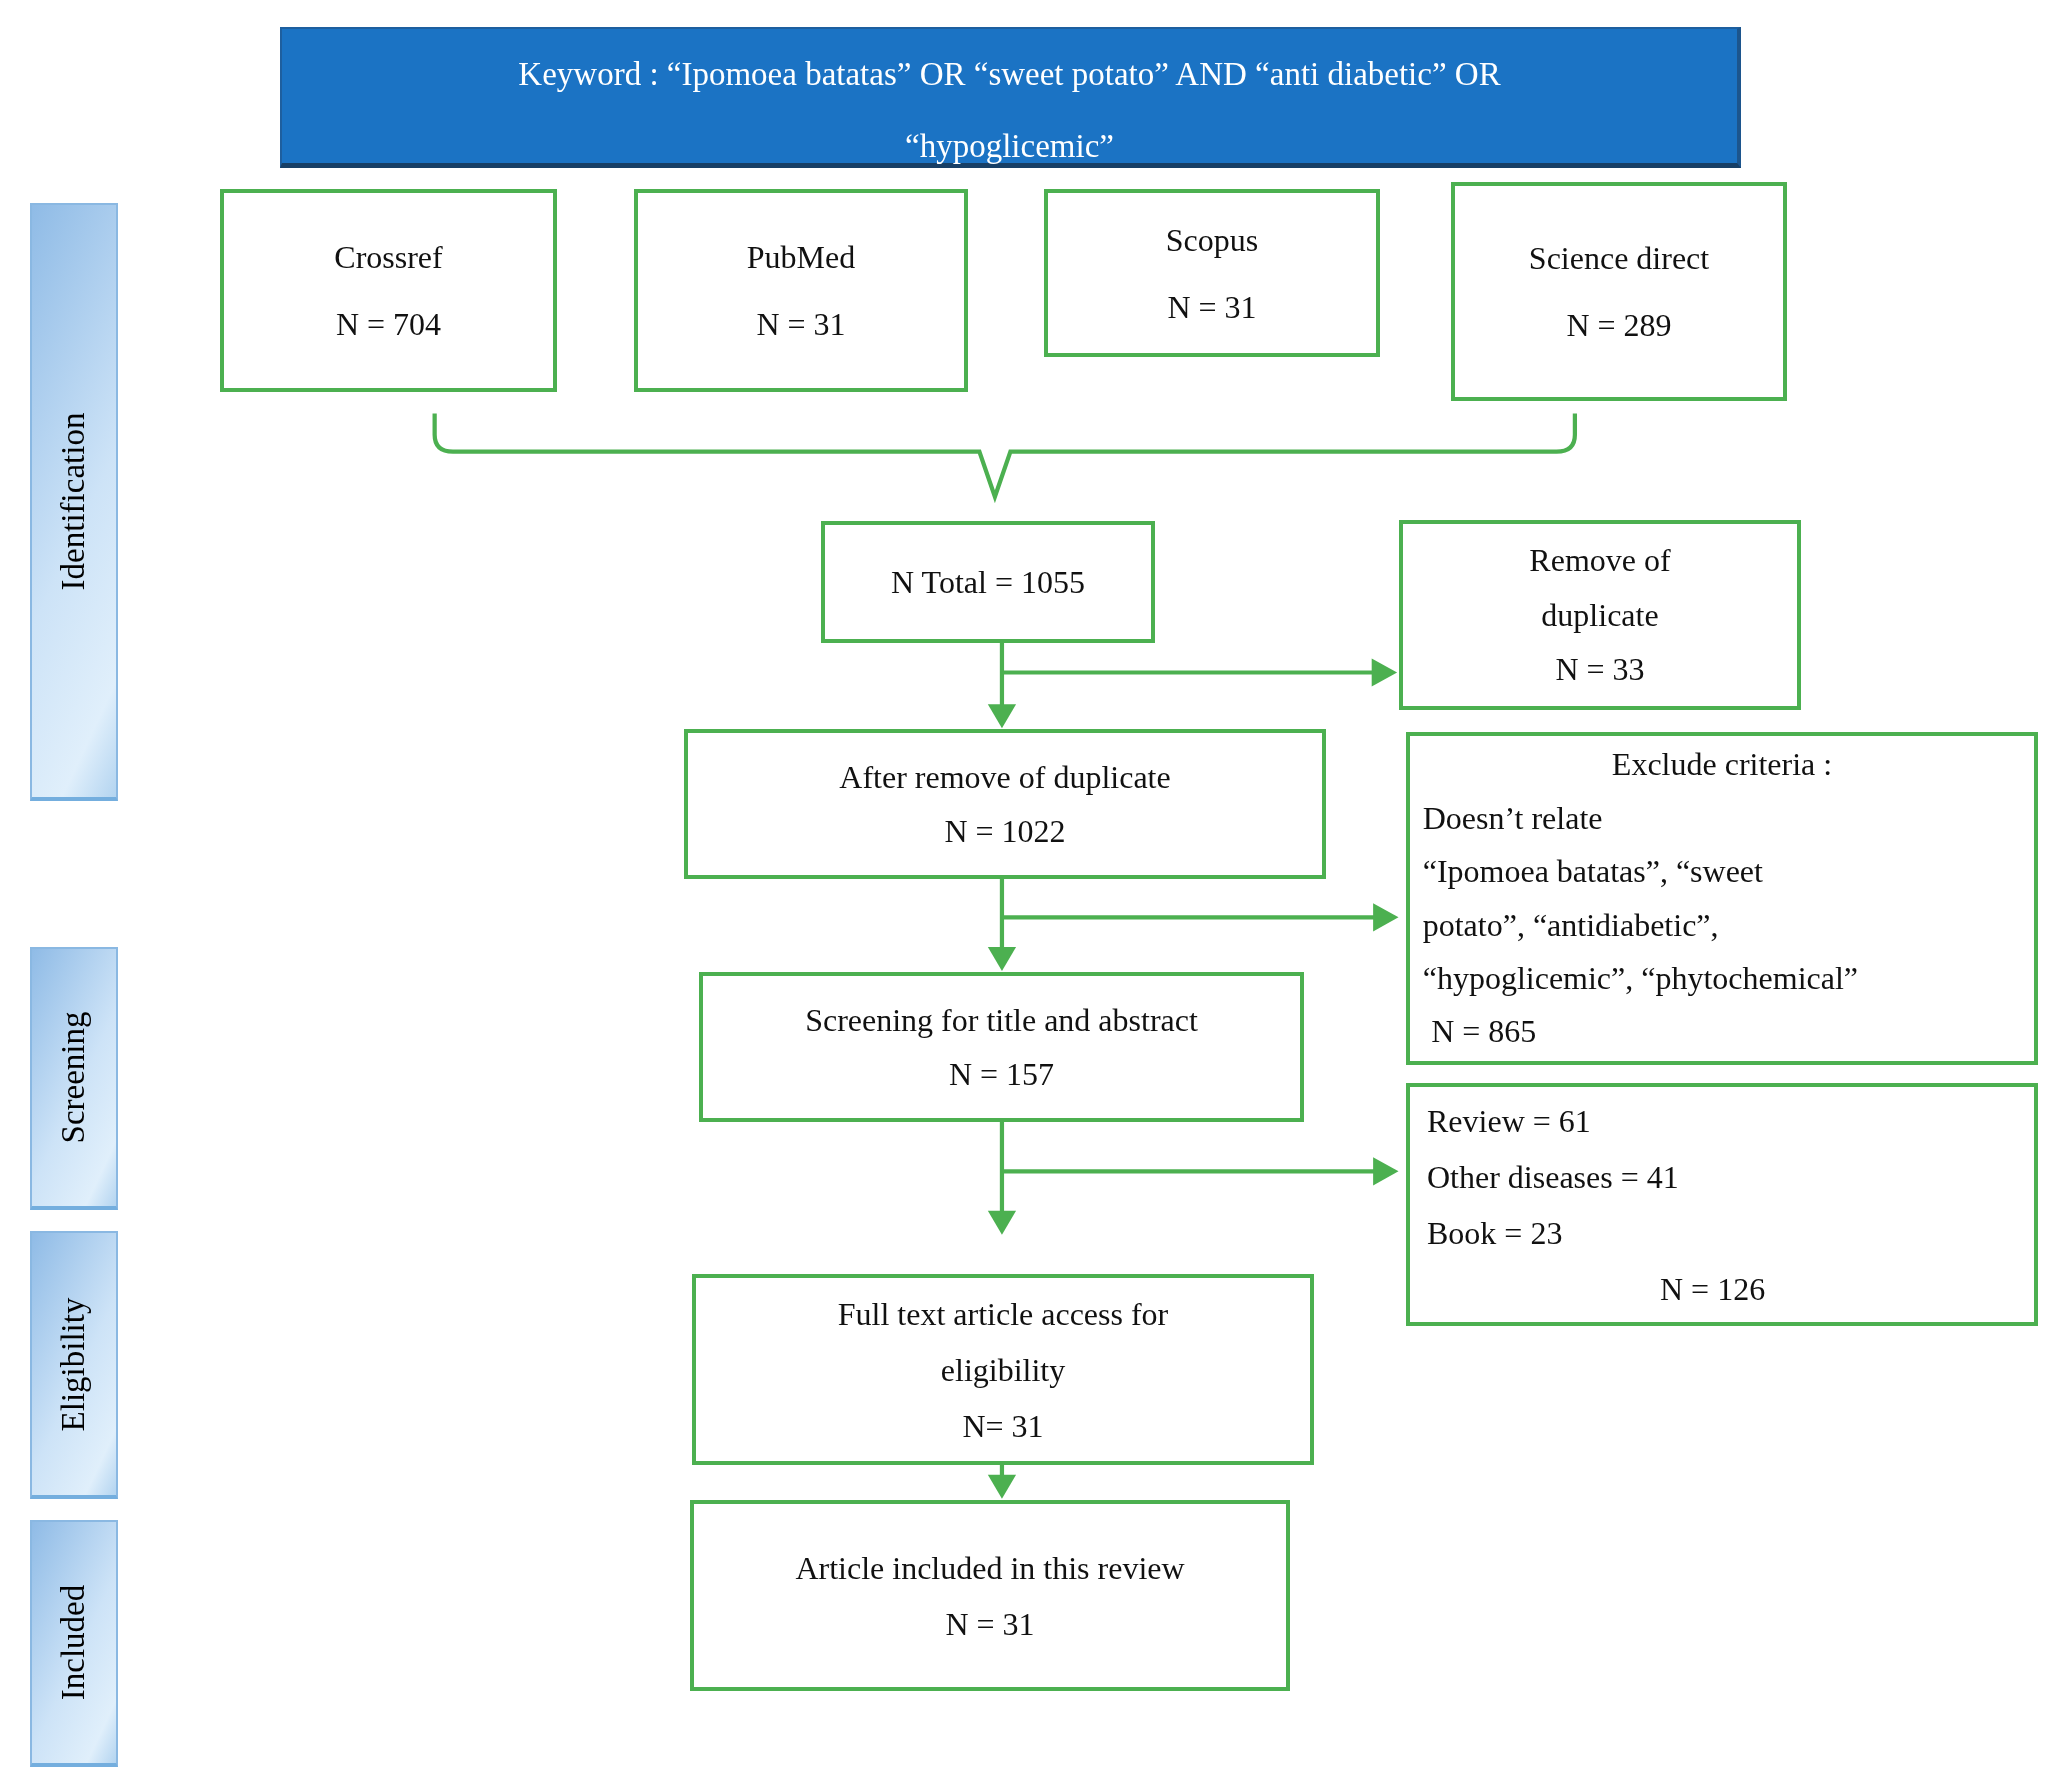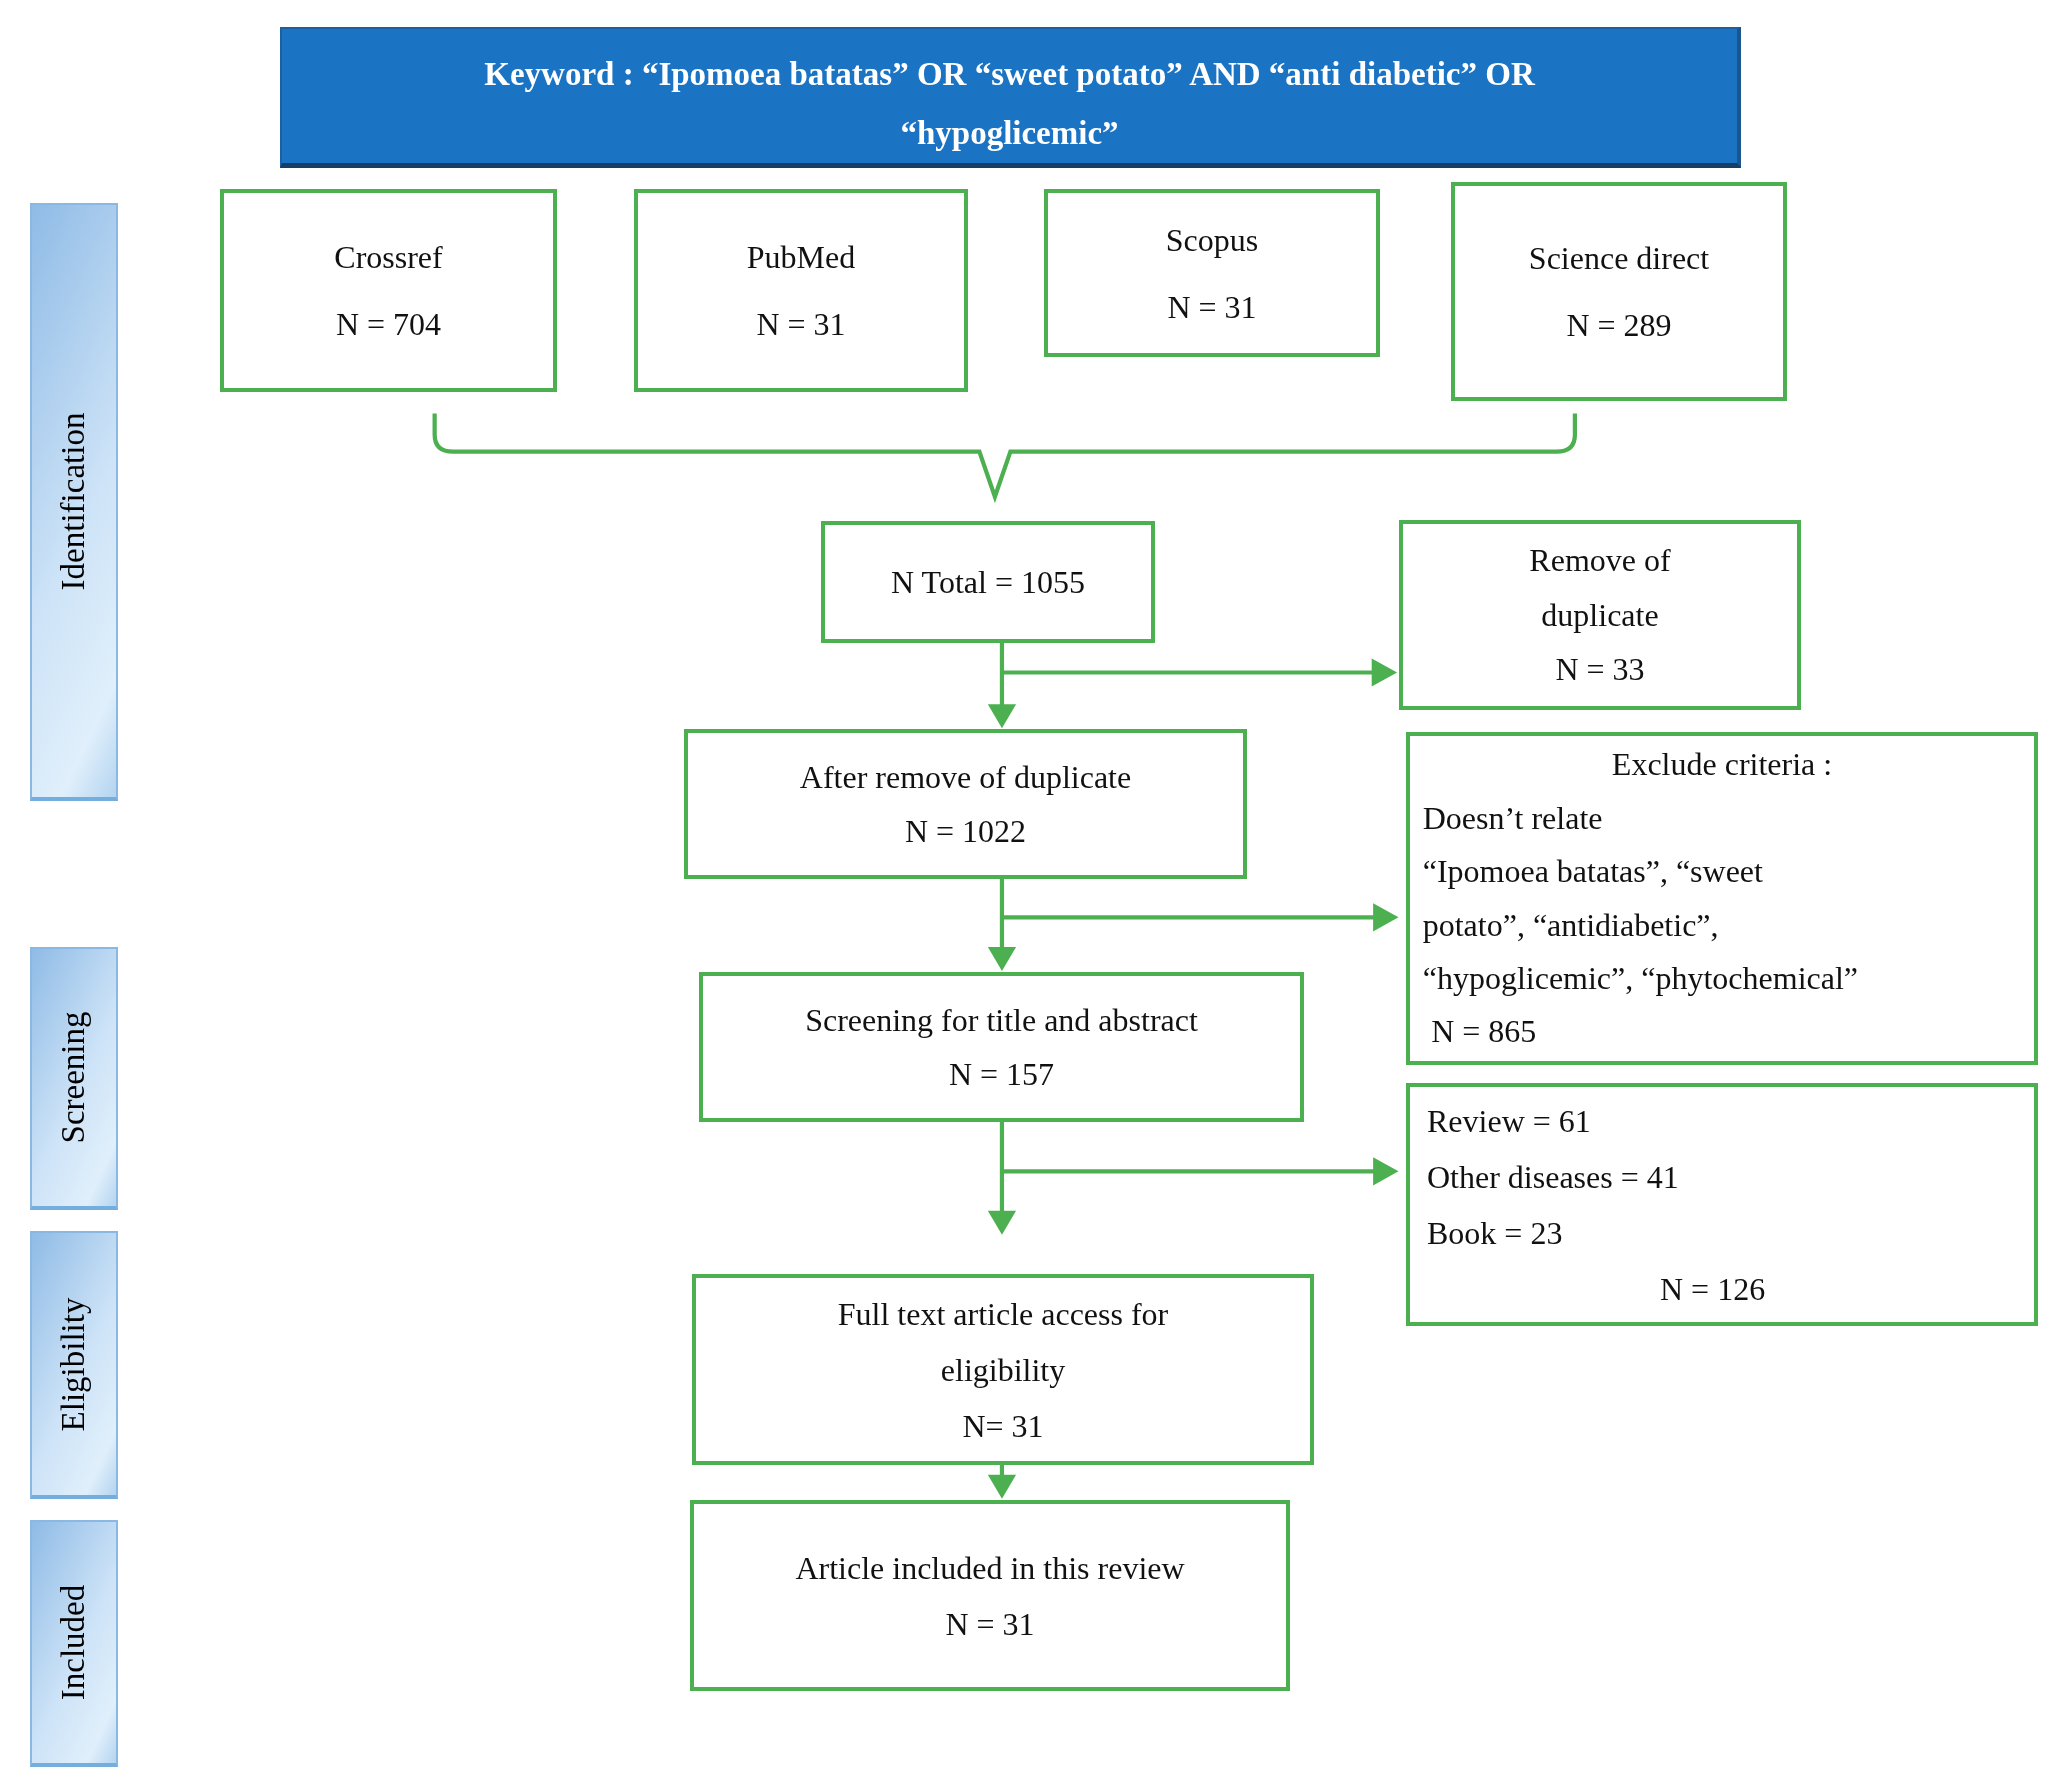--- a/index.html
+++ b/index.html
@@ -13,23 +13,23 @@
     width:2066px;height:1786px;position:relative;background:#ffffff;
     font-family:"Liberation Serif", serif;color:var(--ink);
   }
   .abs{position:absolute;box-sizing:border-box;}
   
   .banner{
     background:var(--blue);
     border:2.8px solid #1e5f9f;
     border-bottom:5.6px solid var(--blue-edge);
     border-right:4.2px solid #1c558d;
-    color:#ffffff;font-weight:bold;font-size:33px;line-height:1.8;
+    color:#ffffff;font-weight:normal;font-size:33px;line-height:1.8;
     display:flex;flex-direction:column;align-items:center;justify-content:flex-start;
-    padding-top:15.5px;
+    padding-top:15.5px;gap:13px;
   }
   
   .gbox{
     background:#ffffff;border:4.2px solid var(--green);
     display:flex;flex-direction:column;align-items:center;justify-content:center;
     font-size:32px;line-height:1.25;text-align:center;
   }
   .gbox .gap{height:27px;flex:0 0 auto;}
   .leftalign{align-items:flex-start;text-align:left;}
   
@@ -118,21 +118,21 @@
 <div class="abs gbox" style="left:821px;top:521px;width:334px;height:122px;">
   <div>N Total = 1055</div>
 </div>
 
 <div class="abs gbox" style="left:1399px;top:520px;width:402px;height:190px;line-height:1.7;">
   <div>Remove of</div>
   <div>duplicate</div>
   <div>N = 33</div>
 </div>
 
-<div class="abs gbox" style="left:684px;top:729px;width:563px;height:150px;line-height:1.7;">
+<div class="abs gbox" style="left:684px;top:729px;width:642px;height:150px;line-height:1.7;">
   <div>After remove of duplicate</div>
   <div>N = 1022</div>
 </div>
 
 <div class="abs gbox leftalign" style="left:1406px;top:732px;width:632px;height:333px;line-height:1.67;padding:2.8px 12.7px;">
   <div style="align-self:center;">Exclude criteria :</div>
   <div>Doesn’t relate</div>
   <div>“Ipomoea batatas”, “sweet</div>
   <div>potato”, “antidiabetic”,</div>
   <div>“hypoglicemic”, “phytochemical”</div>

